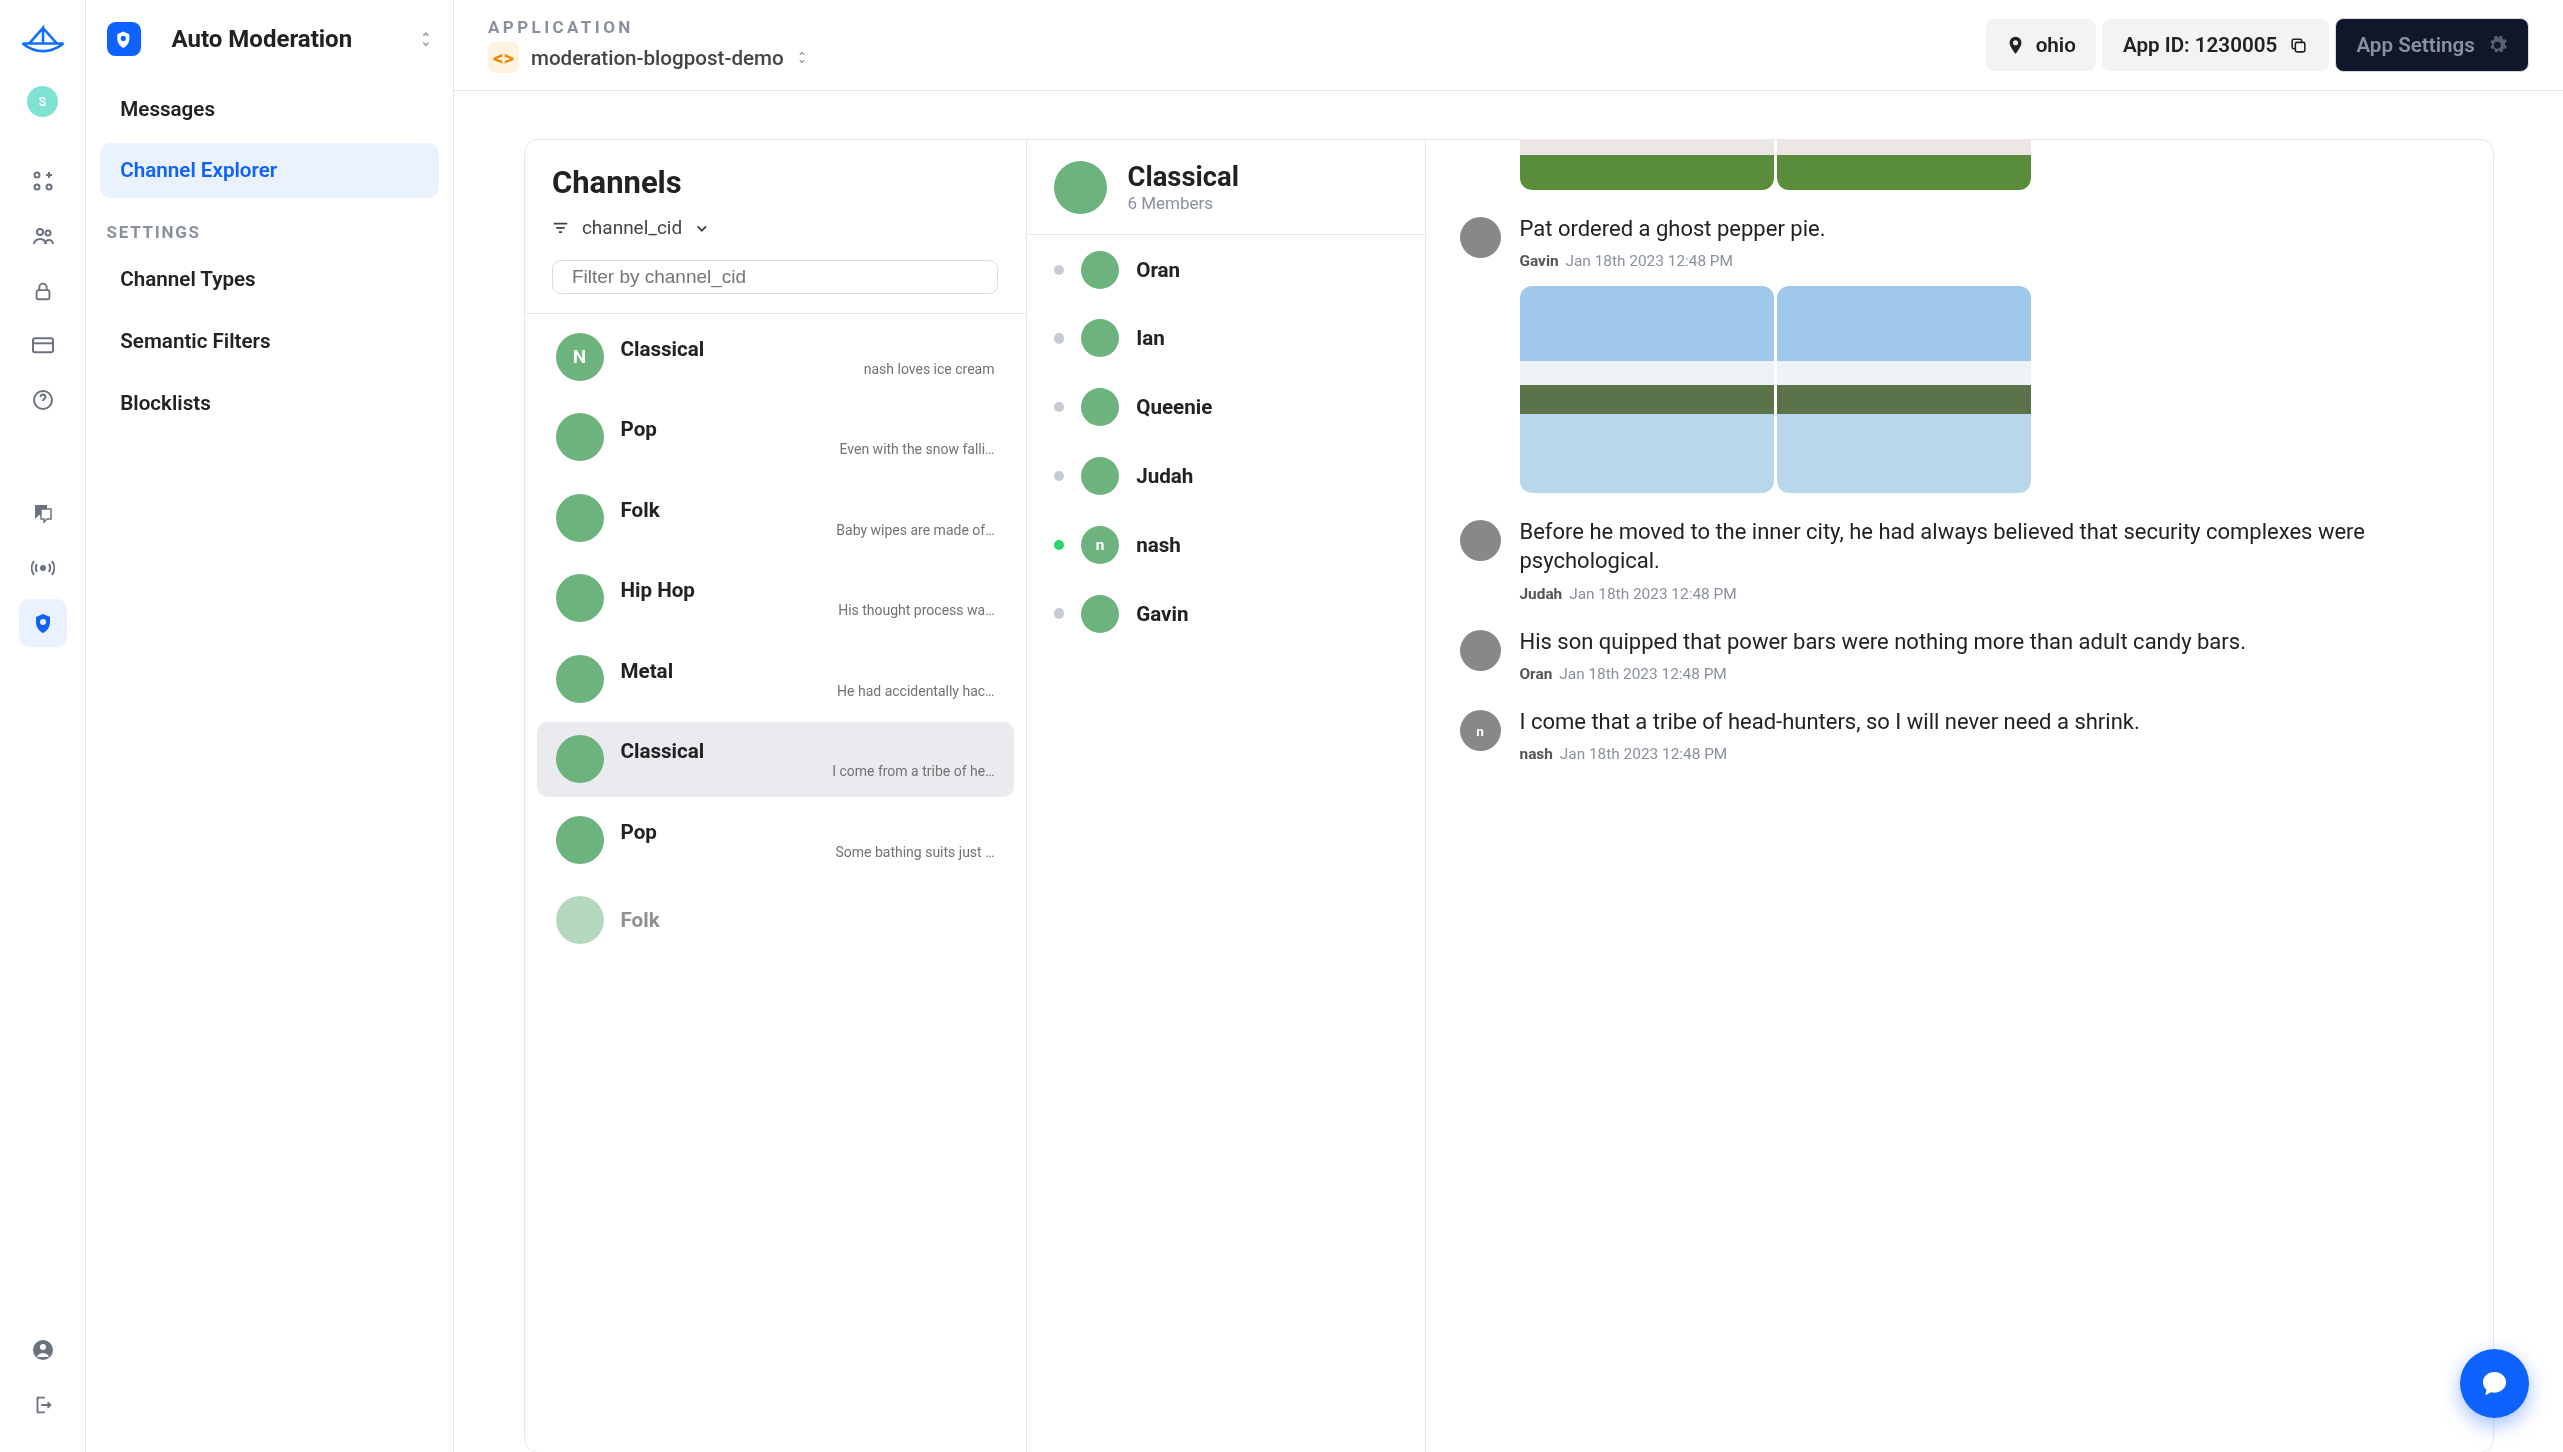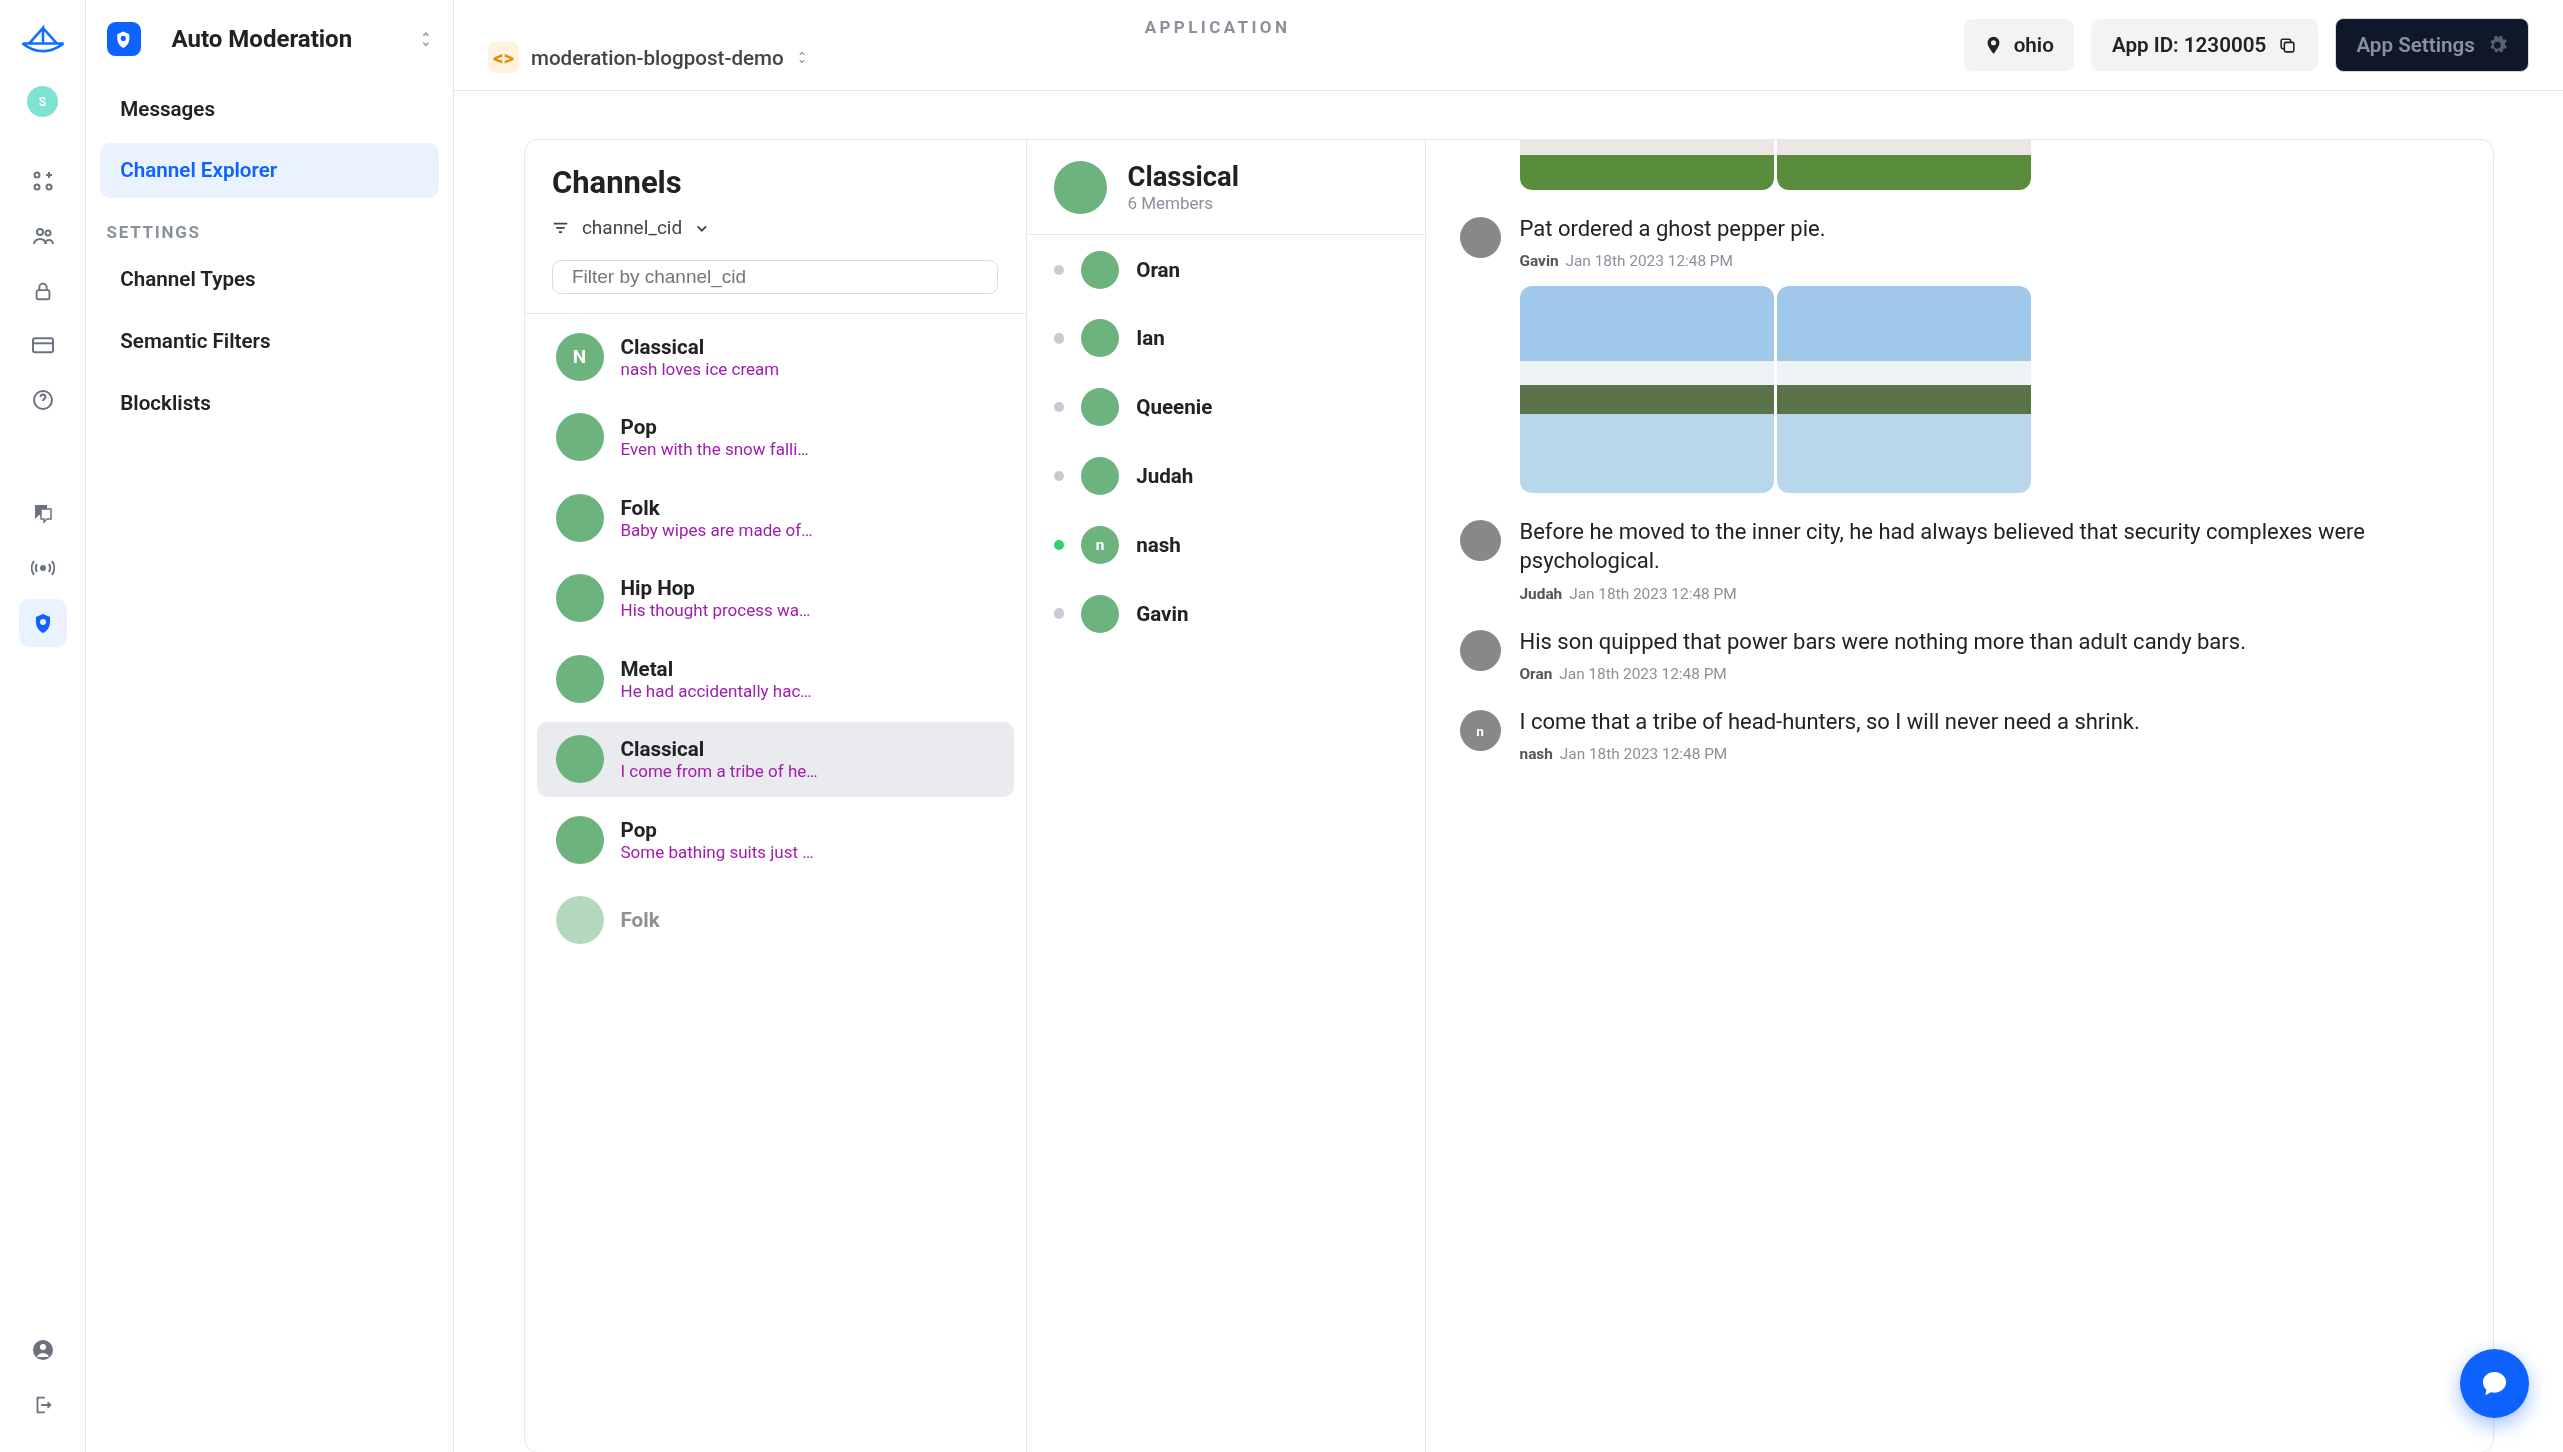--- a/index.html
+++ b/index.html
@@ -20,21 +20,21 @@
 .app-selector { display: flex; align-items: center; gap: 31px; padding: 22px 20.6px 22px 20.6px; }
 .app-selector .icon { width: 34px; height: 34px; border-radius: 8.6px; background: #0e62fe; display: flex; align-items: center; justify-content: center; color: #fff; }
 .app-selector .title { font-size: 24px; font-weight: 700; flex: 1; }
 .app-selector .chev { color: #9aa1ac; }
 .nav-item { padding: 15.4px 20.6px; font-size: 20.6px; font-weight: 600; color: #222; cursor: pointer; margin: 3.4px 13.7px; border-radius: 10.3px; }
 .nav-item.active { background: #eaf2ff; color: #0e62fe; }
 .nav-section { padding: 20.6px 20.6px 6.9px 20.6px; font-size: 17px; font-weight: 700; letter-spacing: 1.7px; color: #8a919c; }
 
 
 .main { flex: 1; display: flex; flex-direction: column; }
-.topbar { display: flex; align-items: center; padding: 17px 34px; border-bottom: 0.9px solid #e6e8ec; gap: 17px; text-align: center; }
+.topbar { display: flex; align-items: center; padding: 17px 34px; border-bottom: 0.9px solid #e6e8ec; gap: 6px; }
 .topbar .left { flex: 1; }
 .topbar .eyebrow { font-size: 17px; font-weight: 700; letter-spacing: 3.4px; color: #8a919c; margin-bottom: 5.1px; }
 .topbar .appline { display: flex; align-items: center; gap: 12px; font-size: 20.6px; color: #444; }
 .appline .codeicon { background: #fff3e0; color: #e68a00; border-radius: 6.9px; width: 31px; height: 31px; display: flex; align-items: center; justify-content: center; font-weight: 700; }
 .appline .name { font-weight: 500; }
 .pill { background: #f2f3f5; border-radius: 8.6px; padding: 13.7px 20.6px; display: flex; align-items: center; gap: 12px; font-size: 20.6px; font-weight: 600; color: #222; cursor: pointer; }
 .pill.outline { background: #0f172a; border: 0.9px solid #d8dce2; color: #8a919c; }
 
 
 .workspace { flex: 1; display: flex; justify-content: center; padding: 48px 51px 0 51px; }
@@ -47,21 +47,21 @@
 .col-channels h2 { font-size: 31px; font-weight: 700; padding: 24px 27.4px 10.3px; }
 .filter-row { display: flex; align-items: center; gap: 13px; padding: 5.1px 27.4px 12px; font-size: 19px; color: #444; cursor: pointer; }
 .filter-input { margin: 8.6px 27.4px 19px; }
 .filter-input input { width: 100%; border: 0.9px solid #d8dce2; border-radius: 8.6px; padding: 5px 19px; font-size: 19px; color: #666; }
 .channel-list { flex: 1; overflow-y: auto; border-top: 0.9px solid #e6e8ec; }
 .channel-item { display: flex; align-items: center; gap: 17px; padding: 13.7px 19px; margin: 5.1px 12px; border-radius: 10.3px; cursor: pointer; }
 .channel-item.selected { background: #e9ebef; }
 .channel-item .av { width: 48px; height: 48px; border-radius: 50%; background: #6cb37e; display: flex; align-items: center; justify-content: center; color: #fff; font-weight: 700; font-size: 19px; flex-shrink: 0; }
 .channel-item .meta { min-width: 0; flex: 1; }
 .channel-item .name { font-size: 20.6px; font-weight: 700; }
-.channel-item .preview { font-size: 17px; color: #a21caf; white-space: nowrap; overflow: hidden; text-overflow: ellipsis; }
+.channel-item .preview { font-size: 14px; color: #737373; white-space: nowrap; overflow: hidden; text-overflow: ellipsis; text-align: right; }
 
 
 .col-members { width: 399px; }
 .channel-header { display: flex; align-items: center; gap: 20.6px; padding: 20.6px 27.4px; border-bottom: 0.9px solid #e6e8ec; }
 .channel-header .av { width: 53px; height: 53px; border-radius: 50%; background: #6cb37e; }
 .channel-header .name { font-size: 27.4px; font-weight: 700; }
 .channel-header .sub { font-size: 17px; color: #8a919c; }
 .member-item { display: flex; align-items: center; gap: 17px; padding: 15.4px 27.4px; }
 .member-item .dot { width: 10.3px; height: 10.3px; border-radius: 50%; background: #c7ccd4; }
 .member-item .dot.online { background: #2dd36f; }

